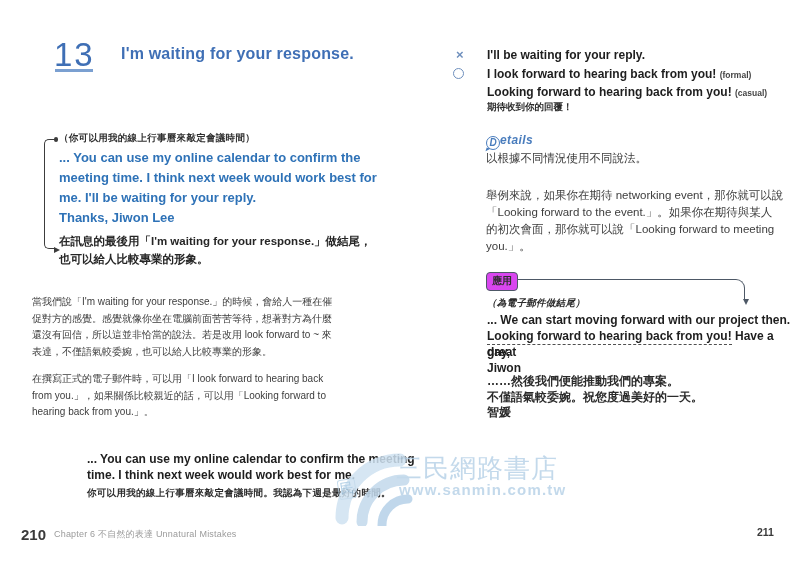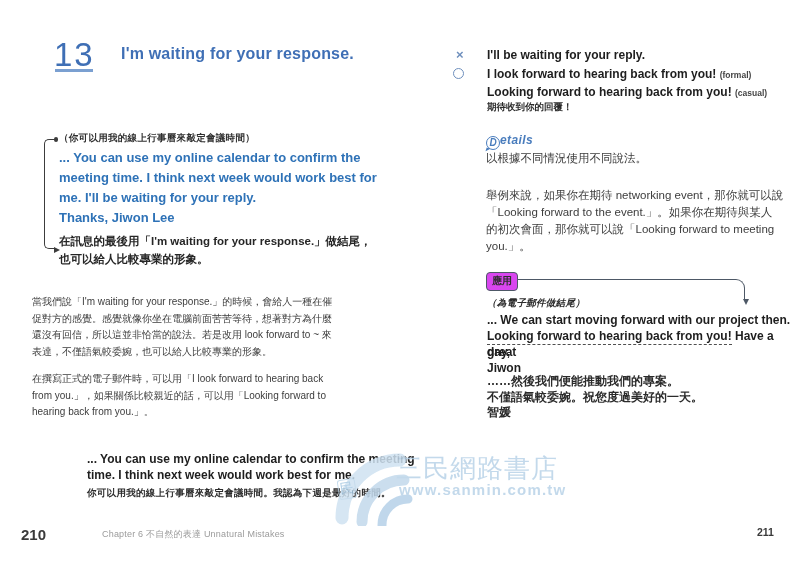--- a/index.html
+++ b/index.html
@@ -32,21 +32,21 @@
   .body-para { left:32px; font-size:10px; color:#3d3d3d; }
   .body-para .line { height:16.5px; line-height:16.5px; }
   .para1 { top:294px; }
   .para2 { top:371px; }
 
   .bottom-ex { left:87px; top:452px; font-size:12px; font-weight:700; color:#1e1e1e; }
   .bottom-ex .line { height:15.8px; line-height:15.8px; }
   .bottom-ex .zh { margin-top:3px; font-size:9.5px; color:#2b2b2b; letter-spacing:.3px; }
 
   .footer-left-num { left:21px; top:526px; font-size:15px; font-weight:700; color:#3a3a3a; }
-  .footer-left-chapter { left:54px; top:528px; font-size:9px; color:#9b9b9b; letter-spacing:.2px;margin-left:48px; }
+  .footer-left-chapter { left:54px; top:528px; font-size:9px; color:#9b9b9b; letter-spacing:.2px; }
   .footer-right-num { left:757px; top:526px; font-size:10.5px; font-weight:700; color:#3a3a3a; }
 
   
   .cmp-x { left:456px; top:47px; font-size:13px; font-weight:700; color:#6e8fbd; }
   .cmp-o { left:453px; top:68px; width:11px; height:11px; border:1.7px solid #6e8fbd; border-radius:50%; }
   .cmp-line { font-size:12px; font-weight:700; color:#1e1e1e; }
   .cmp-line .tag { font-size:8.5px; font-weight:600; color:#444; }
   .cmp1 { left:487px; top:48px; }
   .cmp2 { left:487px; top:67px; }
   .cmp3 { left:487px; top:85px; }

